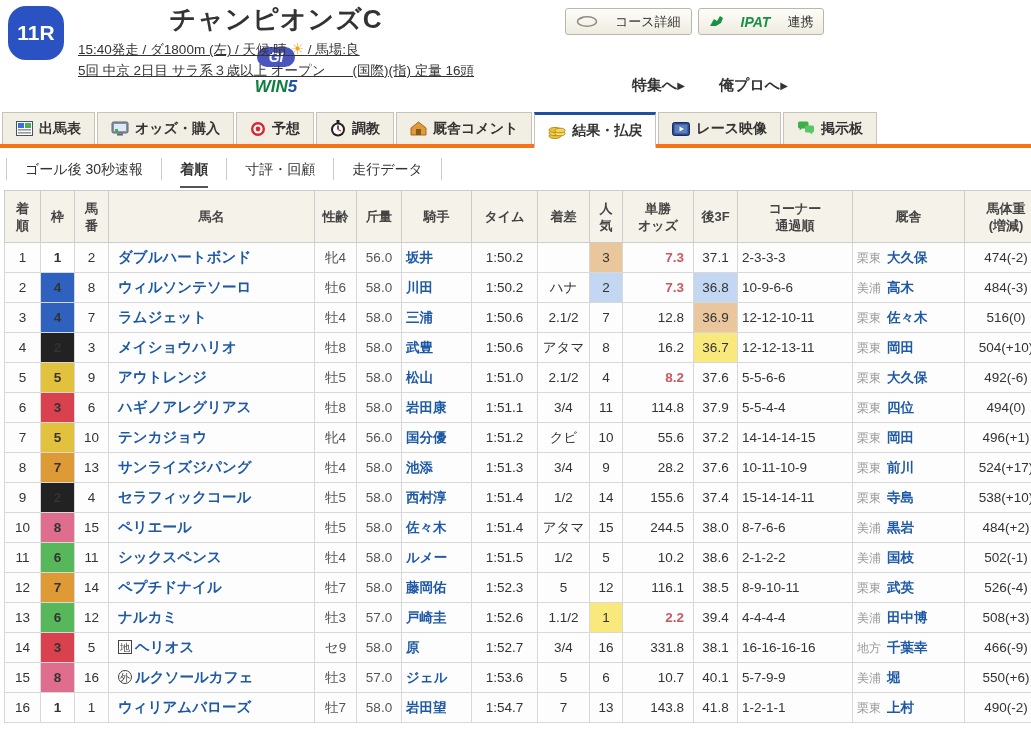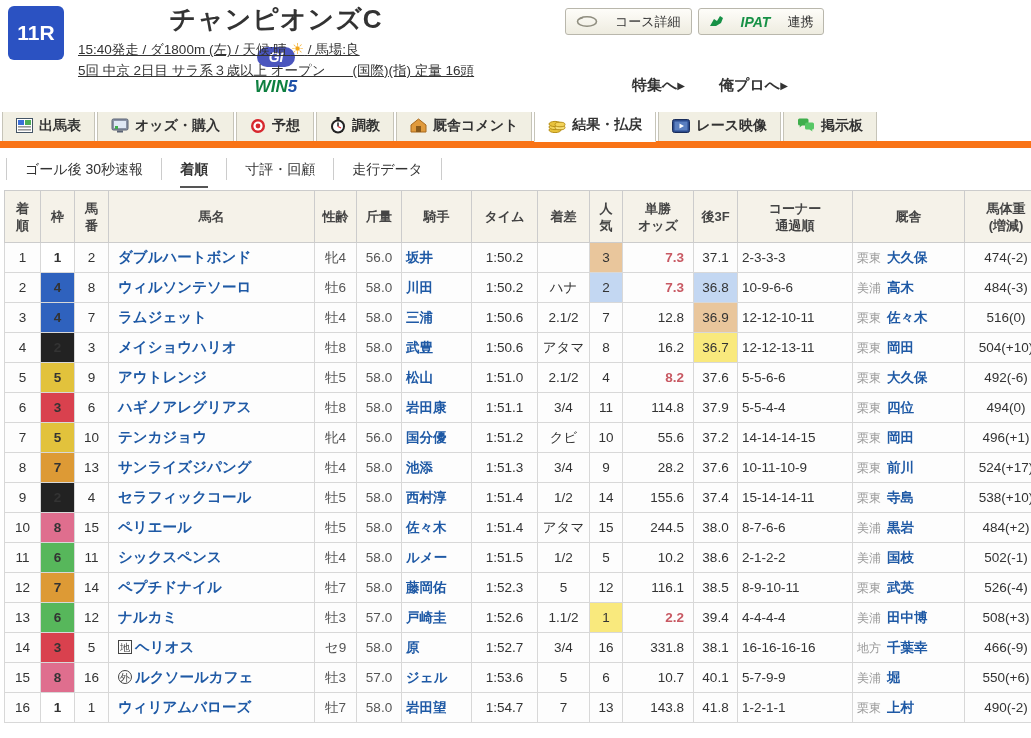--- a/index.html
+++ b/index.html
@@ -2,21 +2,21 @@
 <html lang="ja"><head>
 <meta charset="utf-8">
 <style>
   * { box-sizing: border-box; margin: 0; padding: 0; }
   html,body { width:1031px; height:738px; background:#fff; overflow:hidden;
     font-family:"Liberation Sans","DejaVu Sans",sans-serif; color:#333; }
 
   
   .page-header { position:relative; width:100%; height:112px; background:#fff; }
   .race-badge { position:absolute; left:8px; top:6px; width:56px; height:54px;
-    background:#2b52c2; border-radius:6px; color:#fff; font-weight:bold;
+    background:#2b52c2; border-radius:18px; color:#fff; font-weight:bold;
     font-size:21px; display:flex; align-items:center; justify-content:center; }
   .header-main { position:absolute; left:78px; top:2px; }
   .title-row { display:flex; align-items:center; gap:10px; height:36px;flex-direction:column; }
   .race-title { font-size:26px; font-weight:bold; color:#333; letter-spacing:1px; }
   .grade-badge { background:#4a55be; color:#fff; font-size:14px; font-weight:bold;
     border-radius:13px; padding:2px 12px; font-style:italic; }
   .win5 { font-style:italic; font-weight:bold; font-size:17px; letter-spacing:0; }
   .win5 .w { color:#0d7f3f; }
   .win5 .five { color:#1d50a8; }
   .race-info { font-size:13.5px; color:#333; line-height:21px;text-decoration:underline; }
@@ -25,21 +25,21 @@
   .hbtn { display:inline-flex; align-items:center; gap:17px; height:27px; padding:0 10px;
     background:linear-gradient(#fefdf9,#eeece0); border:1px solid #b9b7ac;
     border-radius:3px; font-size:13px; color:#333; cursor:pointer; }
   .ipat-logo { color:#179146; font-weight:bold; font-style:italic; font-size:14px; }
   .header-links { position:absolute; left:632px; top:76px; display:flex; gap:34px; }
   .hlink { font-size:15px; font-weight:bold; color:#333; text-decoration:none;
     display:inline-flex; align-items:center; gap:0; }
   .hlink .arr { font-size:10px; }
 
   
-  .tabbar { display:flex; align-items:flex-end; padding:0 2px; border-bottom:7px solid #f97316;
+  .tabbar { display:flex; padding:0 2px; border-bottom:4px solid #f97316;
     height:36px; background:#fff; }
   .tab { display:inline-flex; align-items:center; gap:6px; height:32px; padding:0 13px;
     background:#f1efe3; border:1px solid #c6c4b8; border-bottom:none; margin-right:2px;
     font-size:14px; font-weight:bold; color:#333; cursor:pointer; white-space:nowrap; }
   .tab.active { background:#fff; border-top:3px solid #1f4fa3; height:36px;
     margin-bottom:-1px; border-bottom:1px solid #fff; }
   .tab svg { flex:none; }
 
   
   .subtabs { display:flex; align-items:center; height:42px; padding-left:6px; }

